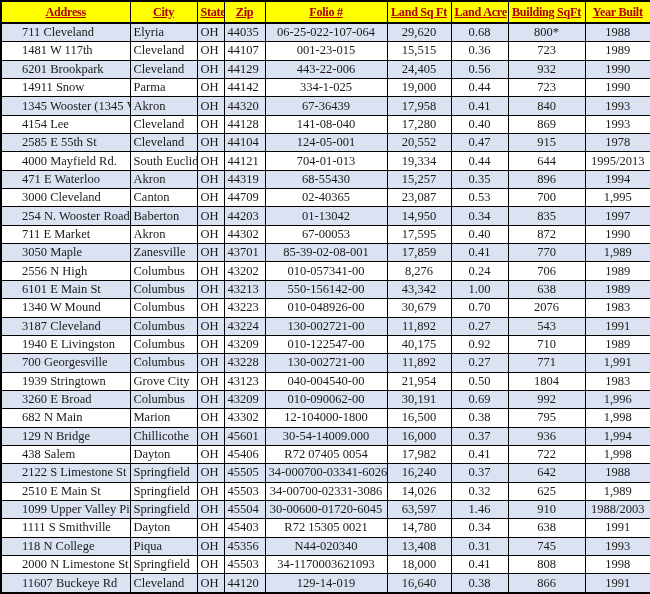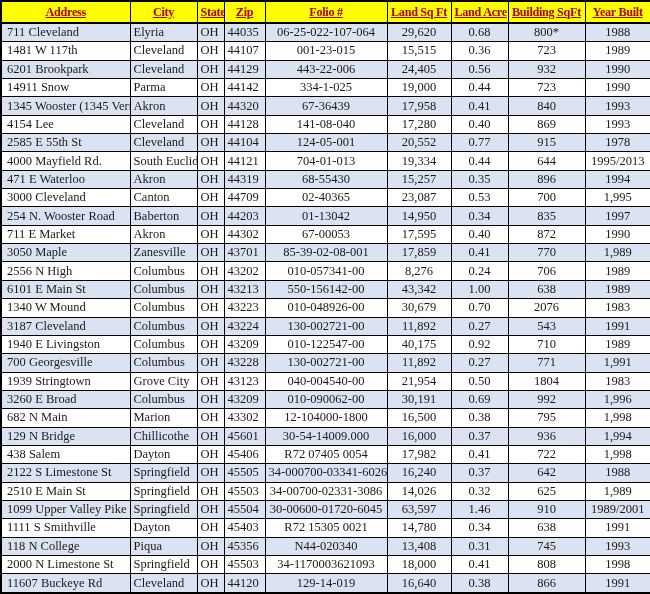--- a/index.html
+++ b/index.html
@@ -35,21 +35,21 @@
     text-decoration:underline;
     text-align:center;
     font-size:12.2px;
     letter-spacing:-0.3px;
     height:20px;
     border-bottom-width:2px;
   }
   td{font-size:12.5px;height:17px;}
   tbody tr{background:var(--row-bg);}
   tbody tr:nth-child(odd){background:var(--stripe-bg);}
-  td:nth-child(1){text-align:left;padding-left:5px;}
+  td:nth-child(1){text-align:left;padding-left:20px;}
   td:nth-child(2),td:nth-child(3),td:nth-child(4){text-align:left;}
   td:nth-child(n+5){text-align:center;}
 </style>
 </head>
 <body>
 
 <table>
   <colgroup>
     <col style="width:129px">
     <col style="width:67px">
@@ -141,21 +141,21 @@
         <td>869</td>
         <td>1993</td>
       </tr>
       <tr>
         <td>2585 E 55th St</td>
         <td>Cleveland</td>
         <td>OH</td>
         <td>44104</td>
         <td>124-05-001</td>
         <td>20,552</td>
-        <td>0.77</td>
+        <td>0.47</td>
         <td>915</td>
         <td>1978</td>
       </tr>
       <tr>
         <td>4000 Mayfield Rd.</td>
         <td>South Euclid</td>
         <td>OH</td>
         <td>44121</td>
         <td>704-01-013</td>
         <td>19,334</td>
@@ -363,21 +363,21 @@
       </tr>
       <tr>
         <td>1099 Upper Valley Pike</td>
         <td>Springfield</td>
         <td>OH</td>
         <td>45504</td>
         <td>30-00600-01720-6045</td>
         <td>63,597</td>
         <td>1.46</td>
         <td>910</td>
-        <td>1989/2001</td>
+        <td>1988/2003</td>
       </tr>
       <tr>
         <td>1111 S Smithville</td>
         <td>Dayton</td>
         <td>OH</td>
         <td>45403</td>
         <td>R72 15305 0021</td>
         <td>14,780</td>
         <td>0.34</td>
         <td>638</td>

